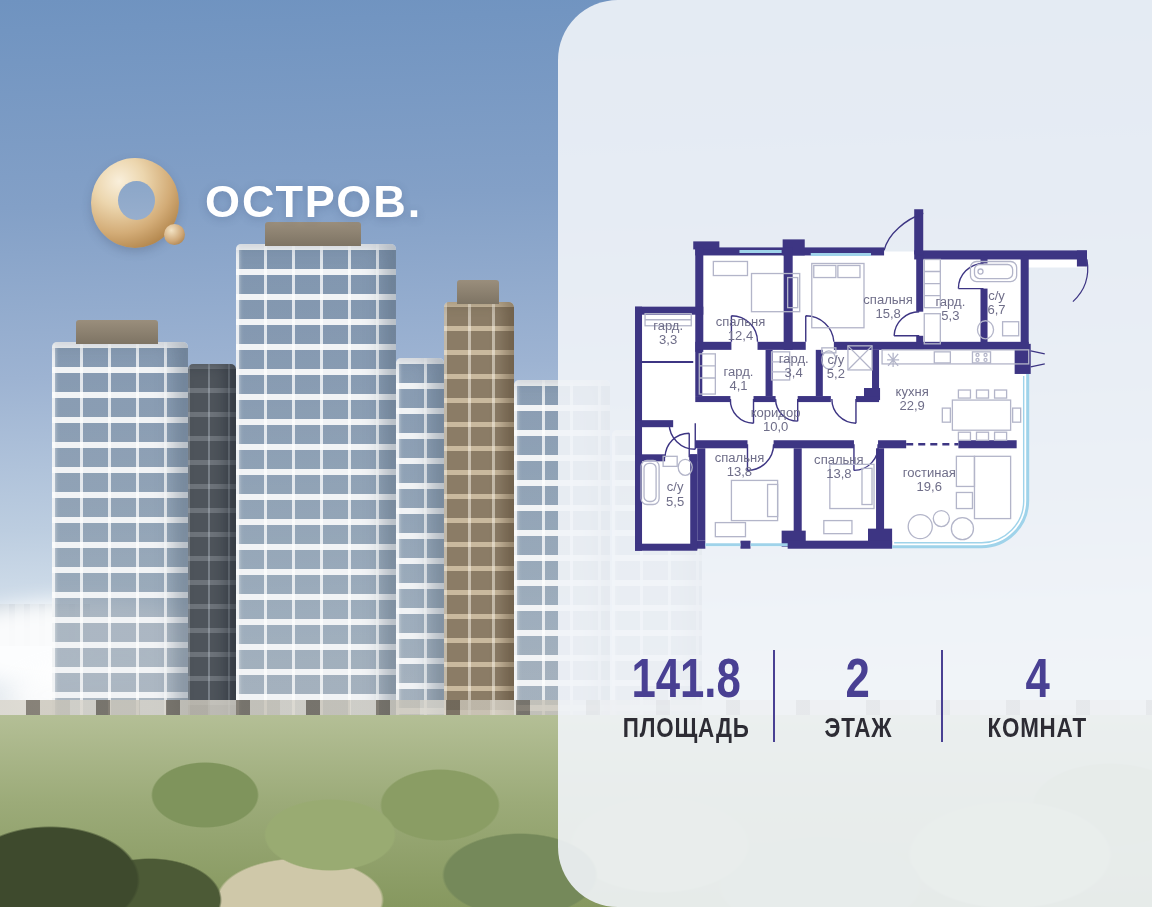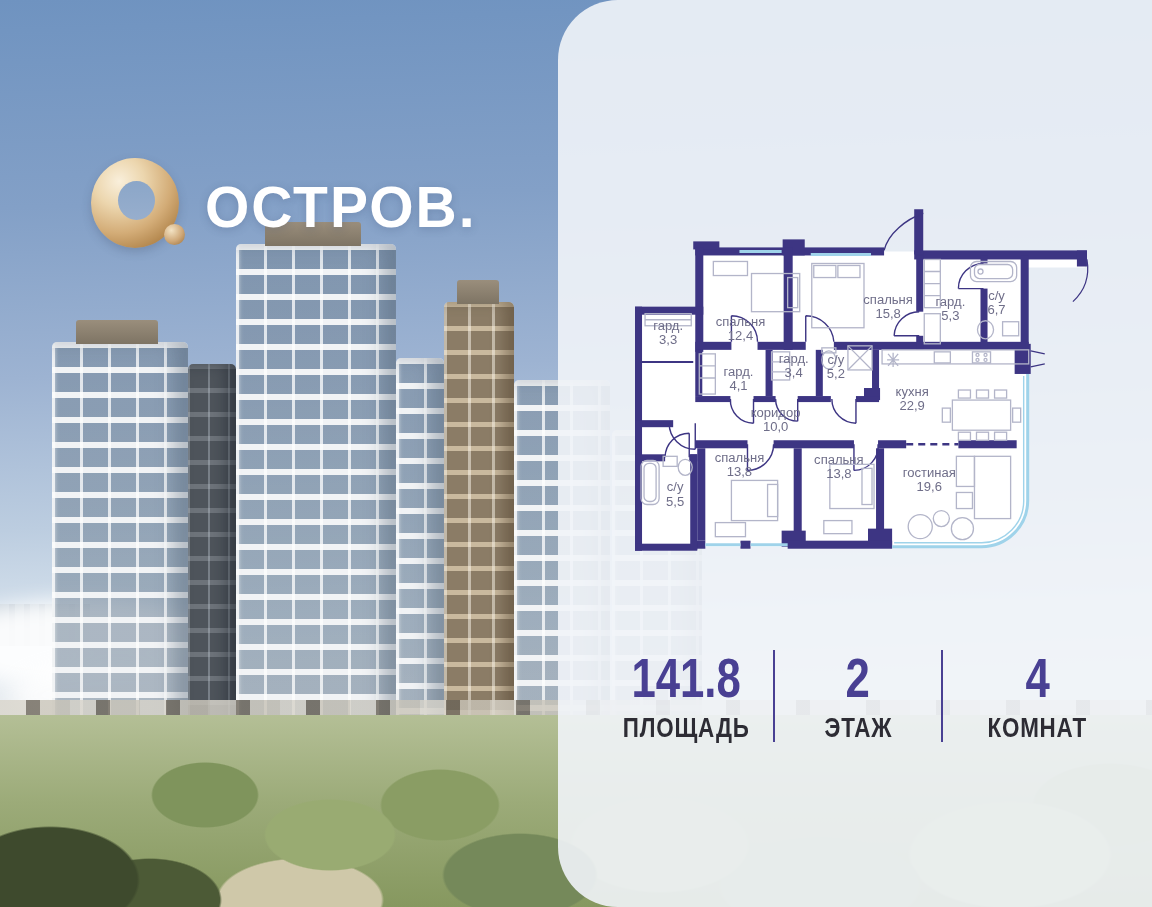--- a/index.html
+++ b/index.html
@@ -56,21 +56,21 @@
 
   
   .logo { position:absolute; left:0; top:0; }
   .logo-o { position:absolute; left:91px; top:158px; width:88px; height:90px; border-radius:50%;
     background:radial-gradient(circle at 32% 26%, #f9efdb 0%, #ecd6ae 28%, #d3ac77 58%, #b08349 82%, #8f6735 100%);
     box-shadow:0 4px 10px rgba(60,70,100,.25); }
   .logo-o::after { content:""; position:absolute; left:27px; top:23px; width:37px; height:39px; border-radius:50%;
     background:linear-gradient(180deg,#8ba6c8,#97aecd); }
   .logo-dot { position:absolute; left:164px; top:224px; width:21px; height:21px; border-radius:50%;
     background:radial-gradient(circle at 35% 30%, #f3e3c4, #cfa878 55%, #a57a44 90%); }
-  .logo-text { position:absolute; left:205px; top:179px; font-size:57px; font-weight:700; color:#ffffff;
+  .logo-text { position:absolute; left:205px; top:179px; font-size:45px; font-weight:700; color:#ffffff;
     letter-spacing:2px; line-height:1; text-shadow:0 2px 8px rgba(50,70,110,.25); }
 
   
   .discount { position:absolute; left:0; top:676px; width:296px; height:68px;
     background:rgba(252,252,253,.78); display:flex; align-items:center; justify-content:center; }
   .discount span { display:inline-block; transform:scaleX(.82); font-size:41px; font-weight:700;
     color:#3a3a40; letter-spacing:1px; white-space:nowrap; }
 
   
   .panel { position:absolute; left:558px; top:0; width:594px; height:907px;

